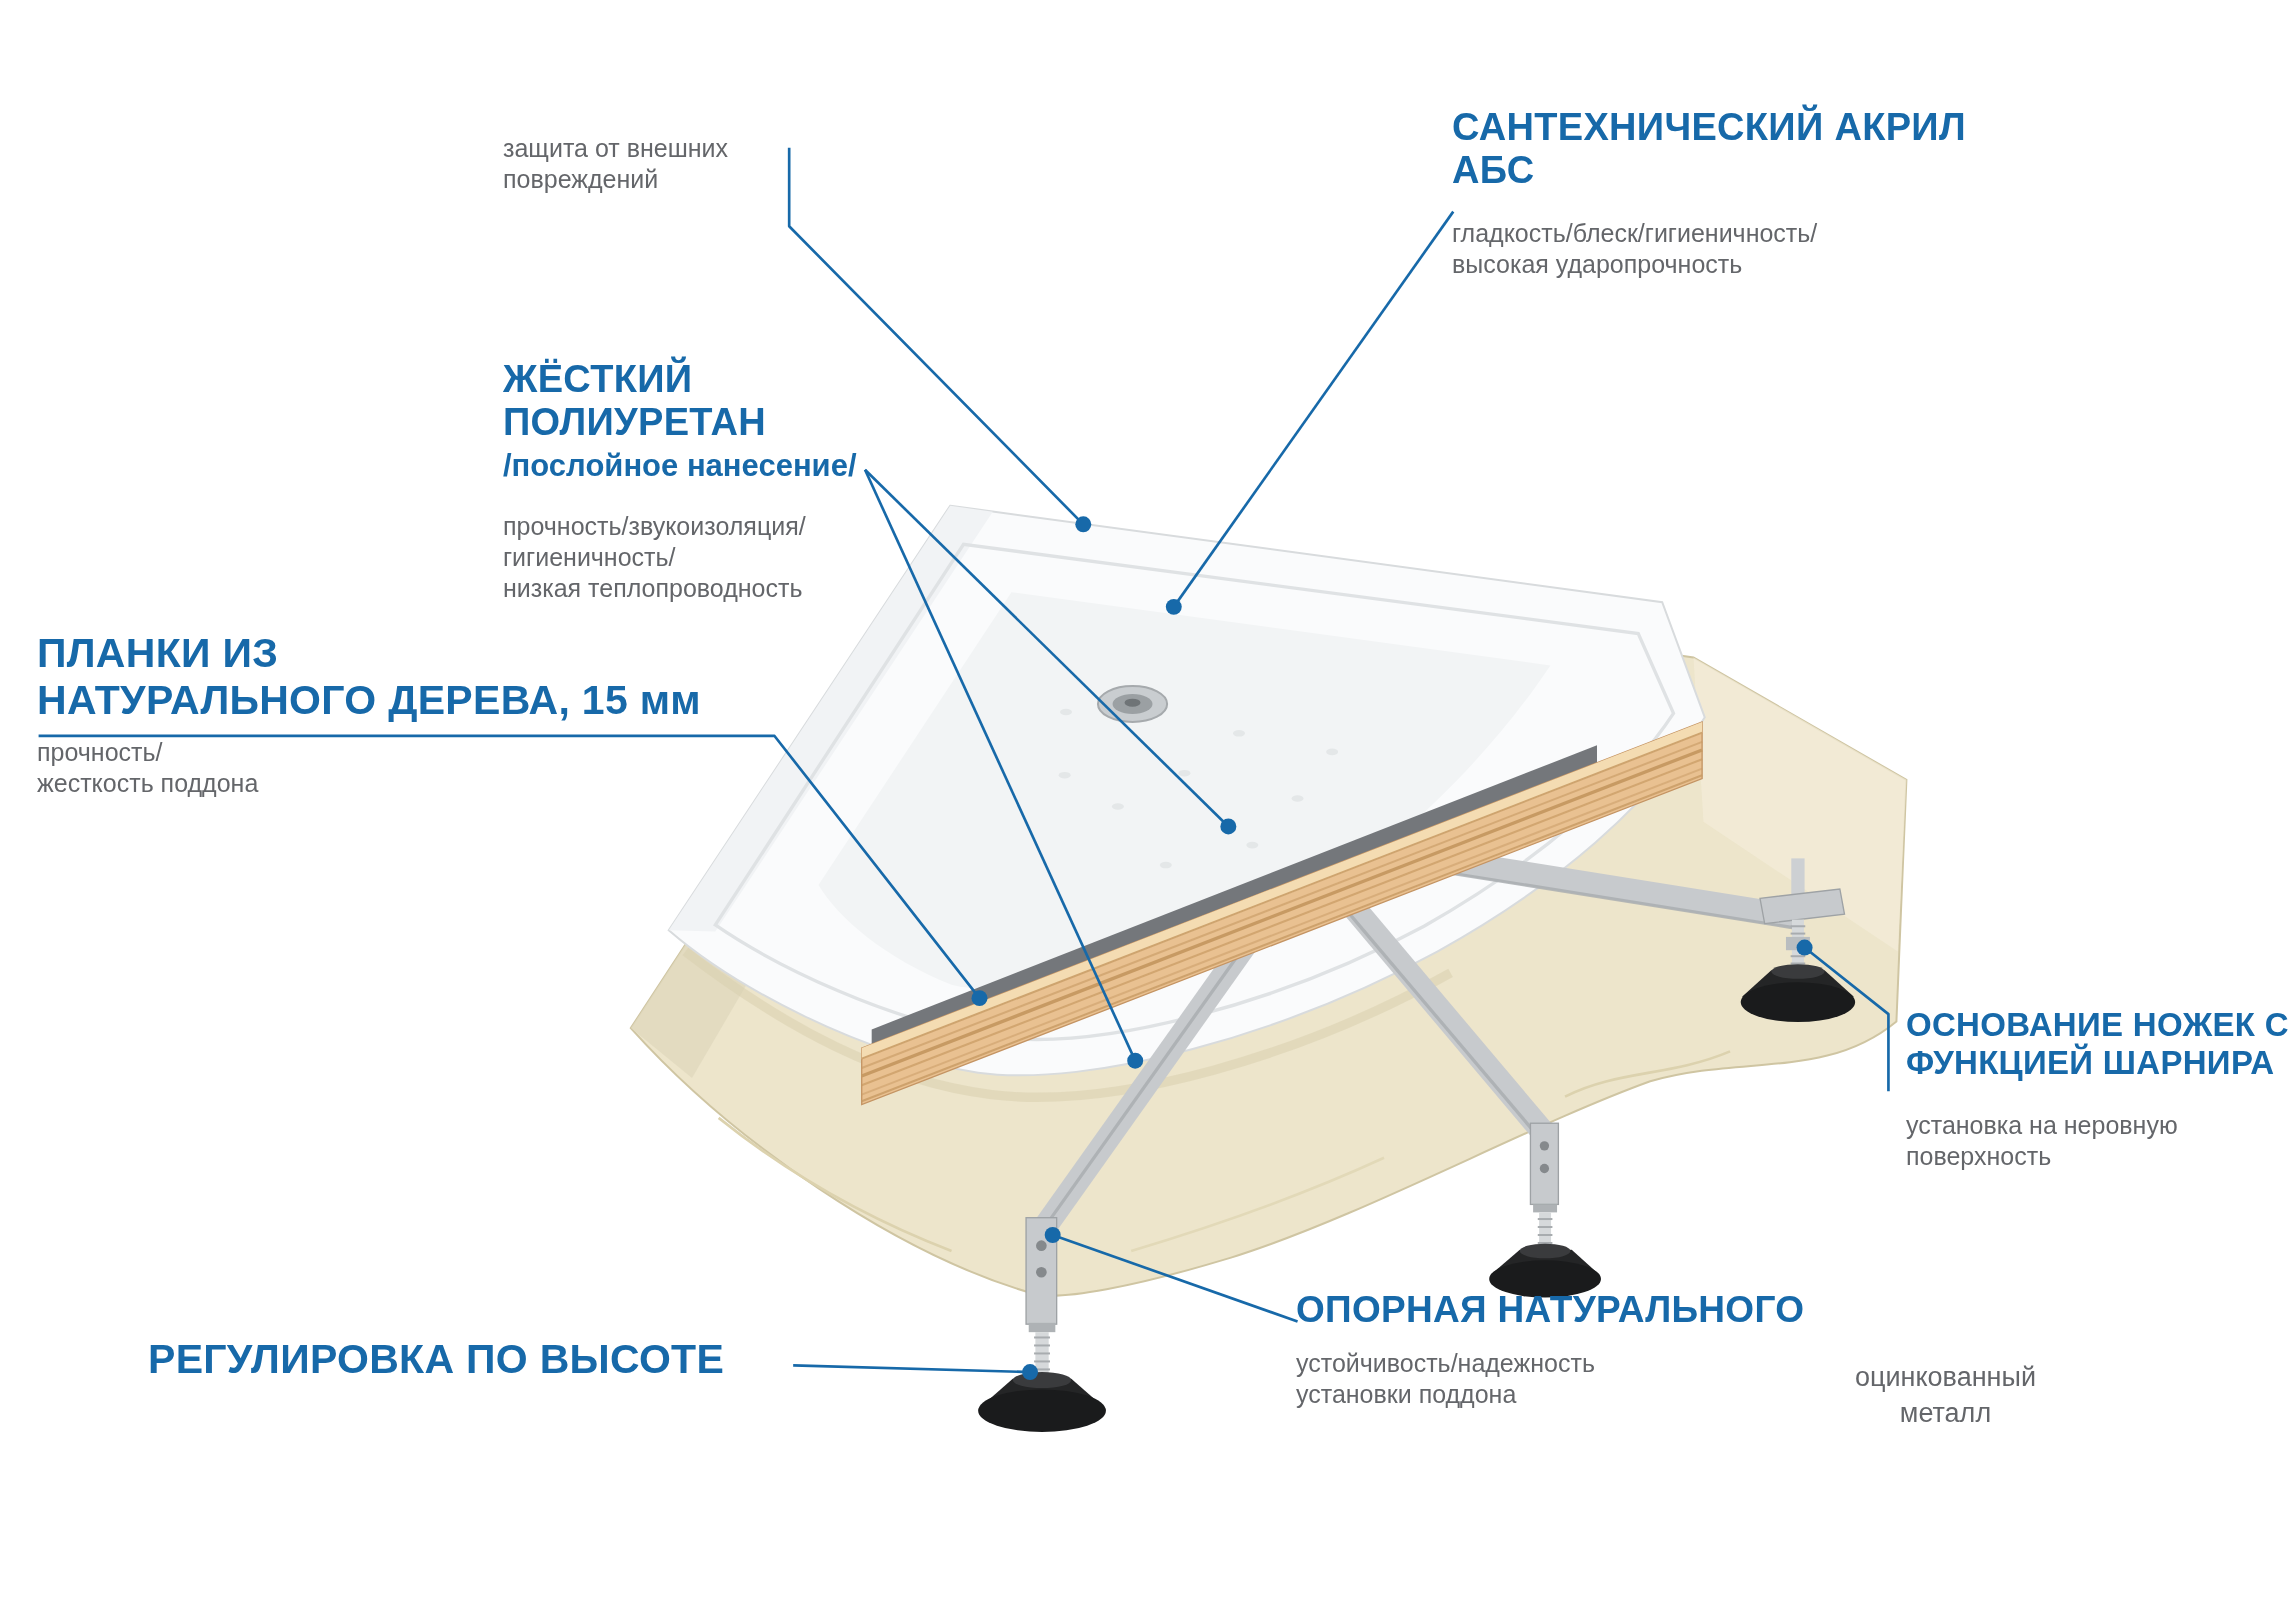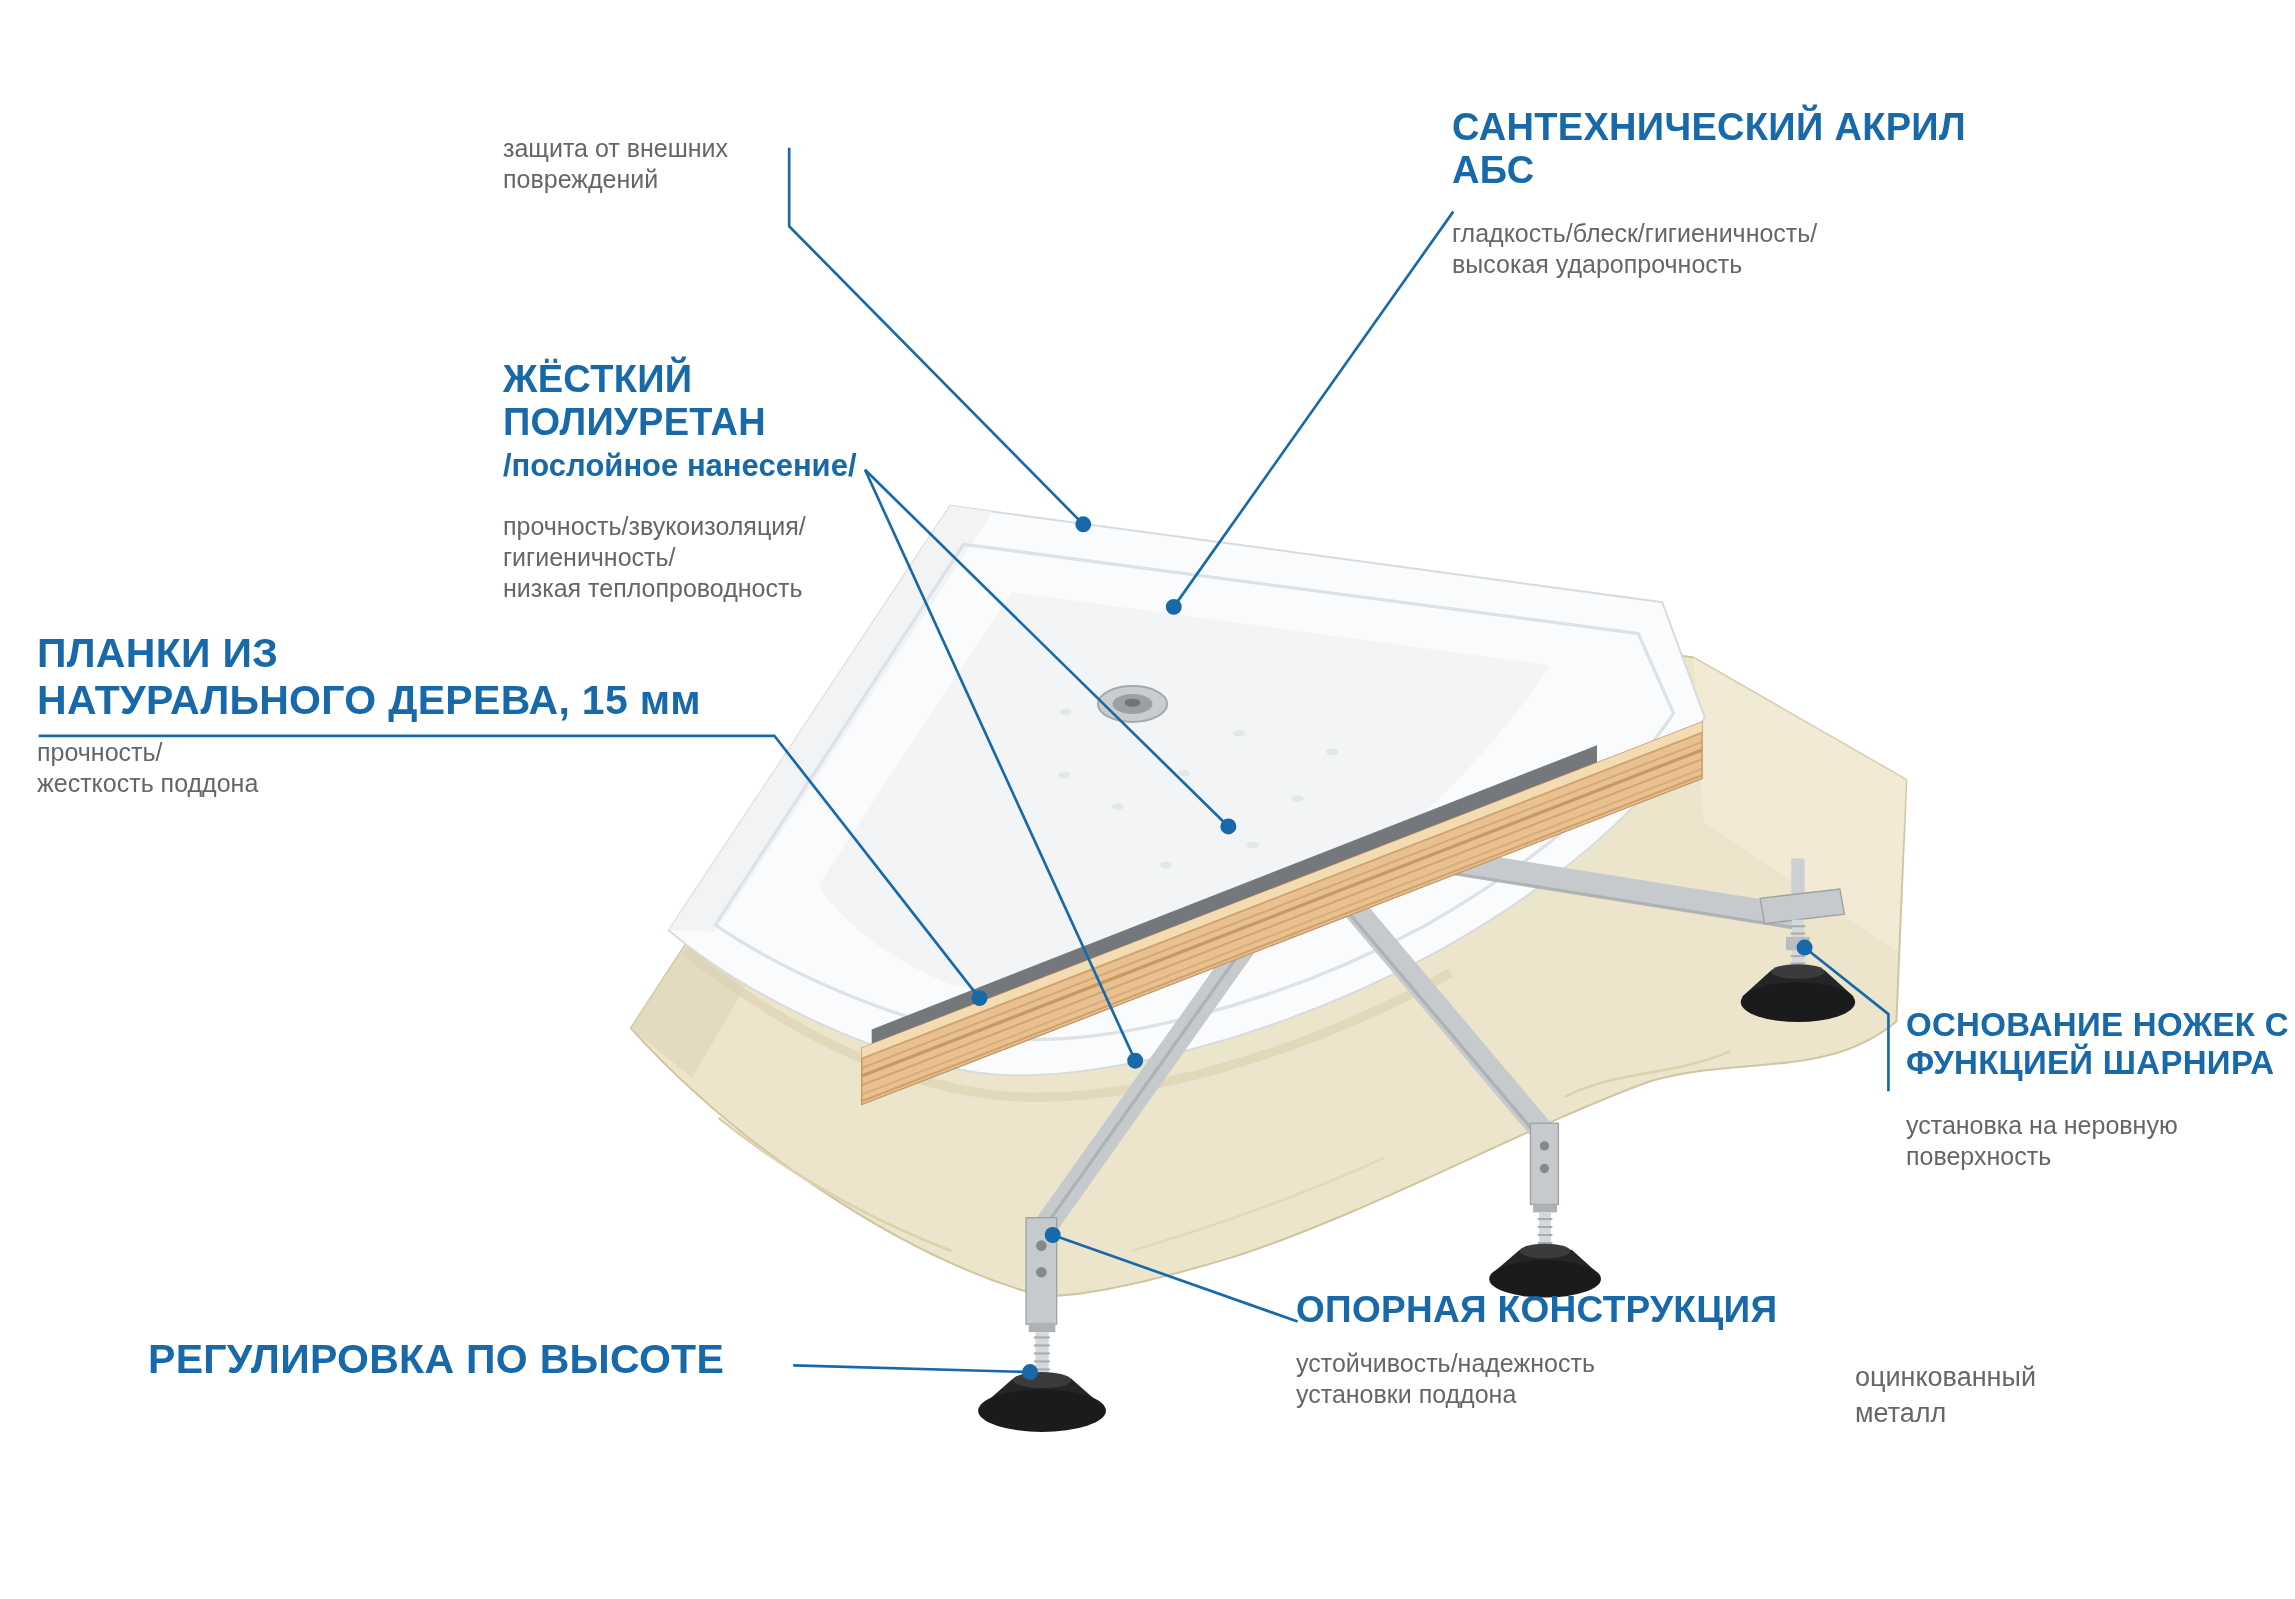--- a/index.html
+++ b/index.html
@@ -19,21 +19,21 @@
 
   #lbl-film{left:503px;top:106px}
   #lbl-acrylic{left:1452px;top:106px}
   #lbl-poly{left:503px;top:358px}
   #lbl-poly .sub{font-size:31px;font-weight:700;color:var(--accent,#1769A9);margin-top:5.3px;white-space:pre-line}
   #lbl-wood{left:37px;top:630px}
   #lbl-wood .d{margin-top:14px}
   #lbl-hinge{left:1906px;top:1006px}
   #lbl-frame{left:1296px;top:1289px}
   #lbl-frame .d{margin-top:18px}
-  #lbl-galv{right:259px;top:1360px;text-align:left;font-size:27px;line-height:1.32;color:var(--muted,#64666A);white-space:pre-line}
+  #lbl-galv{right:259px;top:1360px;text-align:center;font-size:27px;line-height:1.32;color:var(--muted,#64666A);white-space:pre-line}
   #lbl-height{left:148px;top:1336px}
 
   
   .foam{fill:var(--foam,#EDE5CB);stroke:#CFC5A2;stroke-width:3}
   .tray{fill:var(--tray,#FAFBFC);stroke:#D8DBDD;stroke-width:3}
   .metal{fill:var(--metal,#C7CACD);stroke:#9EA2A5;stroke-width:2}
   .black{fill:var(--foot,#1A1B1C)}
   .wood-base{fill:var(--wood,#E9C191);stroke:#C49463;stroke-width:2}
   .grain line{stroke:var(--wood_grain,#C79A63)}
   .leader{fill:none;stroke:var(--accent,#1769A9);stroke-width:4;stroke-linejoin:round}
@@ -220,21 +220,21 @@
 </div>
 
 <div class="label" id="lbl-hinge">
   <div class="h t49">ОСНОВАНИЕ НОЖЕК С
 ФУНКЦИЕЙ ШАРНИРА</div>
   <div class="d">установка на неровную
 поверхность</div>
 </div>
 
 <div class="label" id="lbl-frame">
-  <div class="h t55">ОПОРНАЯ КОНСТРУКЦИЯ</div>
+  <div class="h t55">ОПОРНАЯ НАТУРАЛЬНОГО</div>
   <div class="d">устойчивость/надежность
 установки поддона</div>
 </div>
 
 <div class="label" id="lbl-galv">оцинкованный
 металл</div>
 
 <div class="label" id="lbl-height">
   <div class="h t62">РЕГУЛИРОВКА ПО ВЫСОТЕ</div>
 </div>

